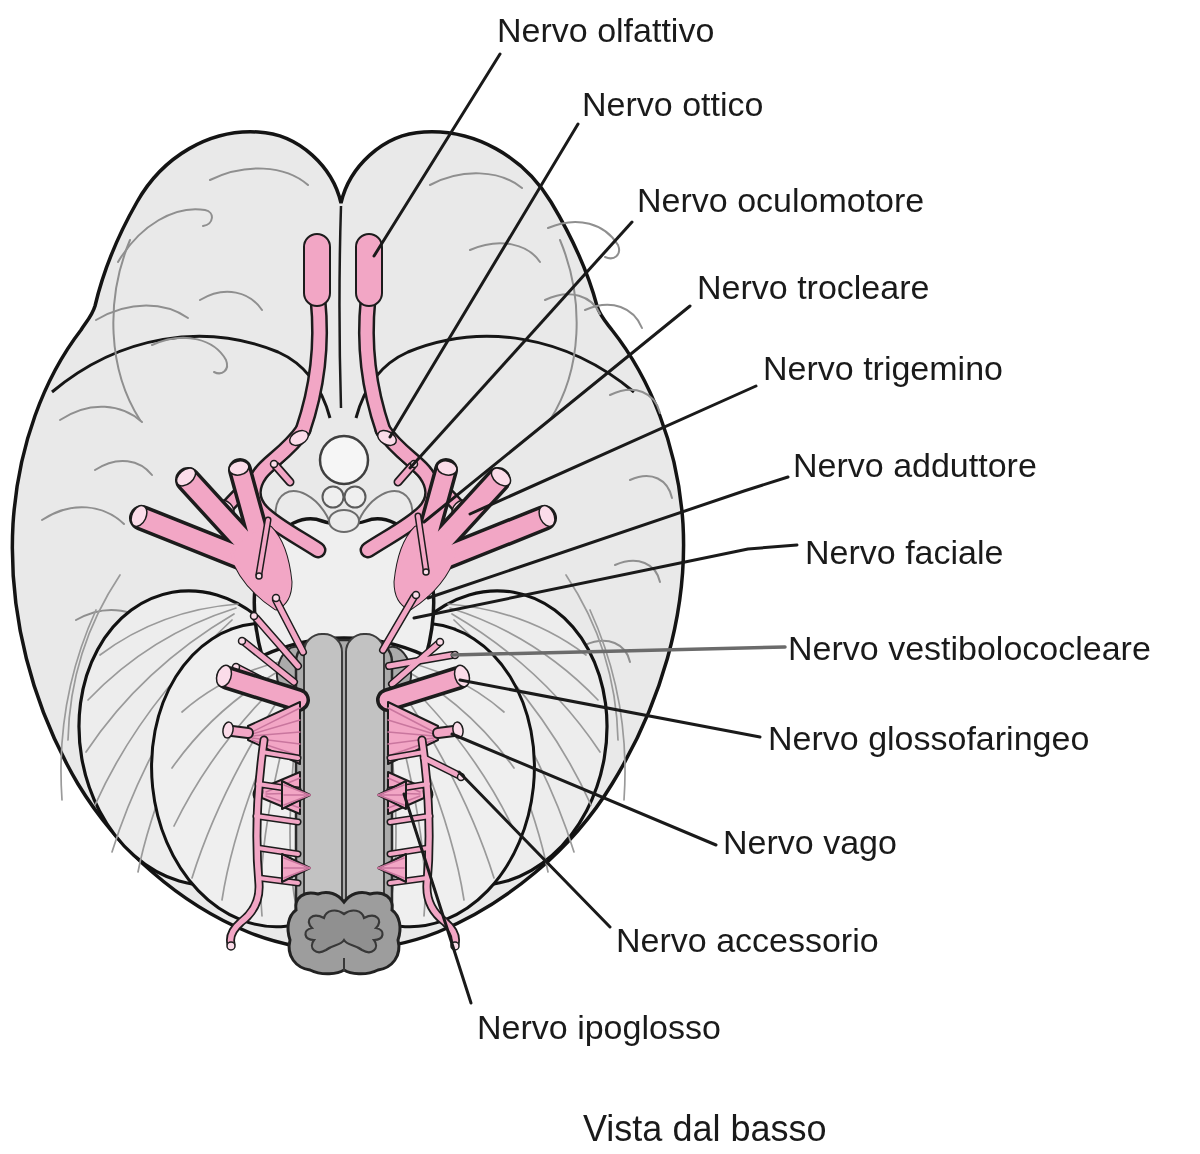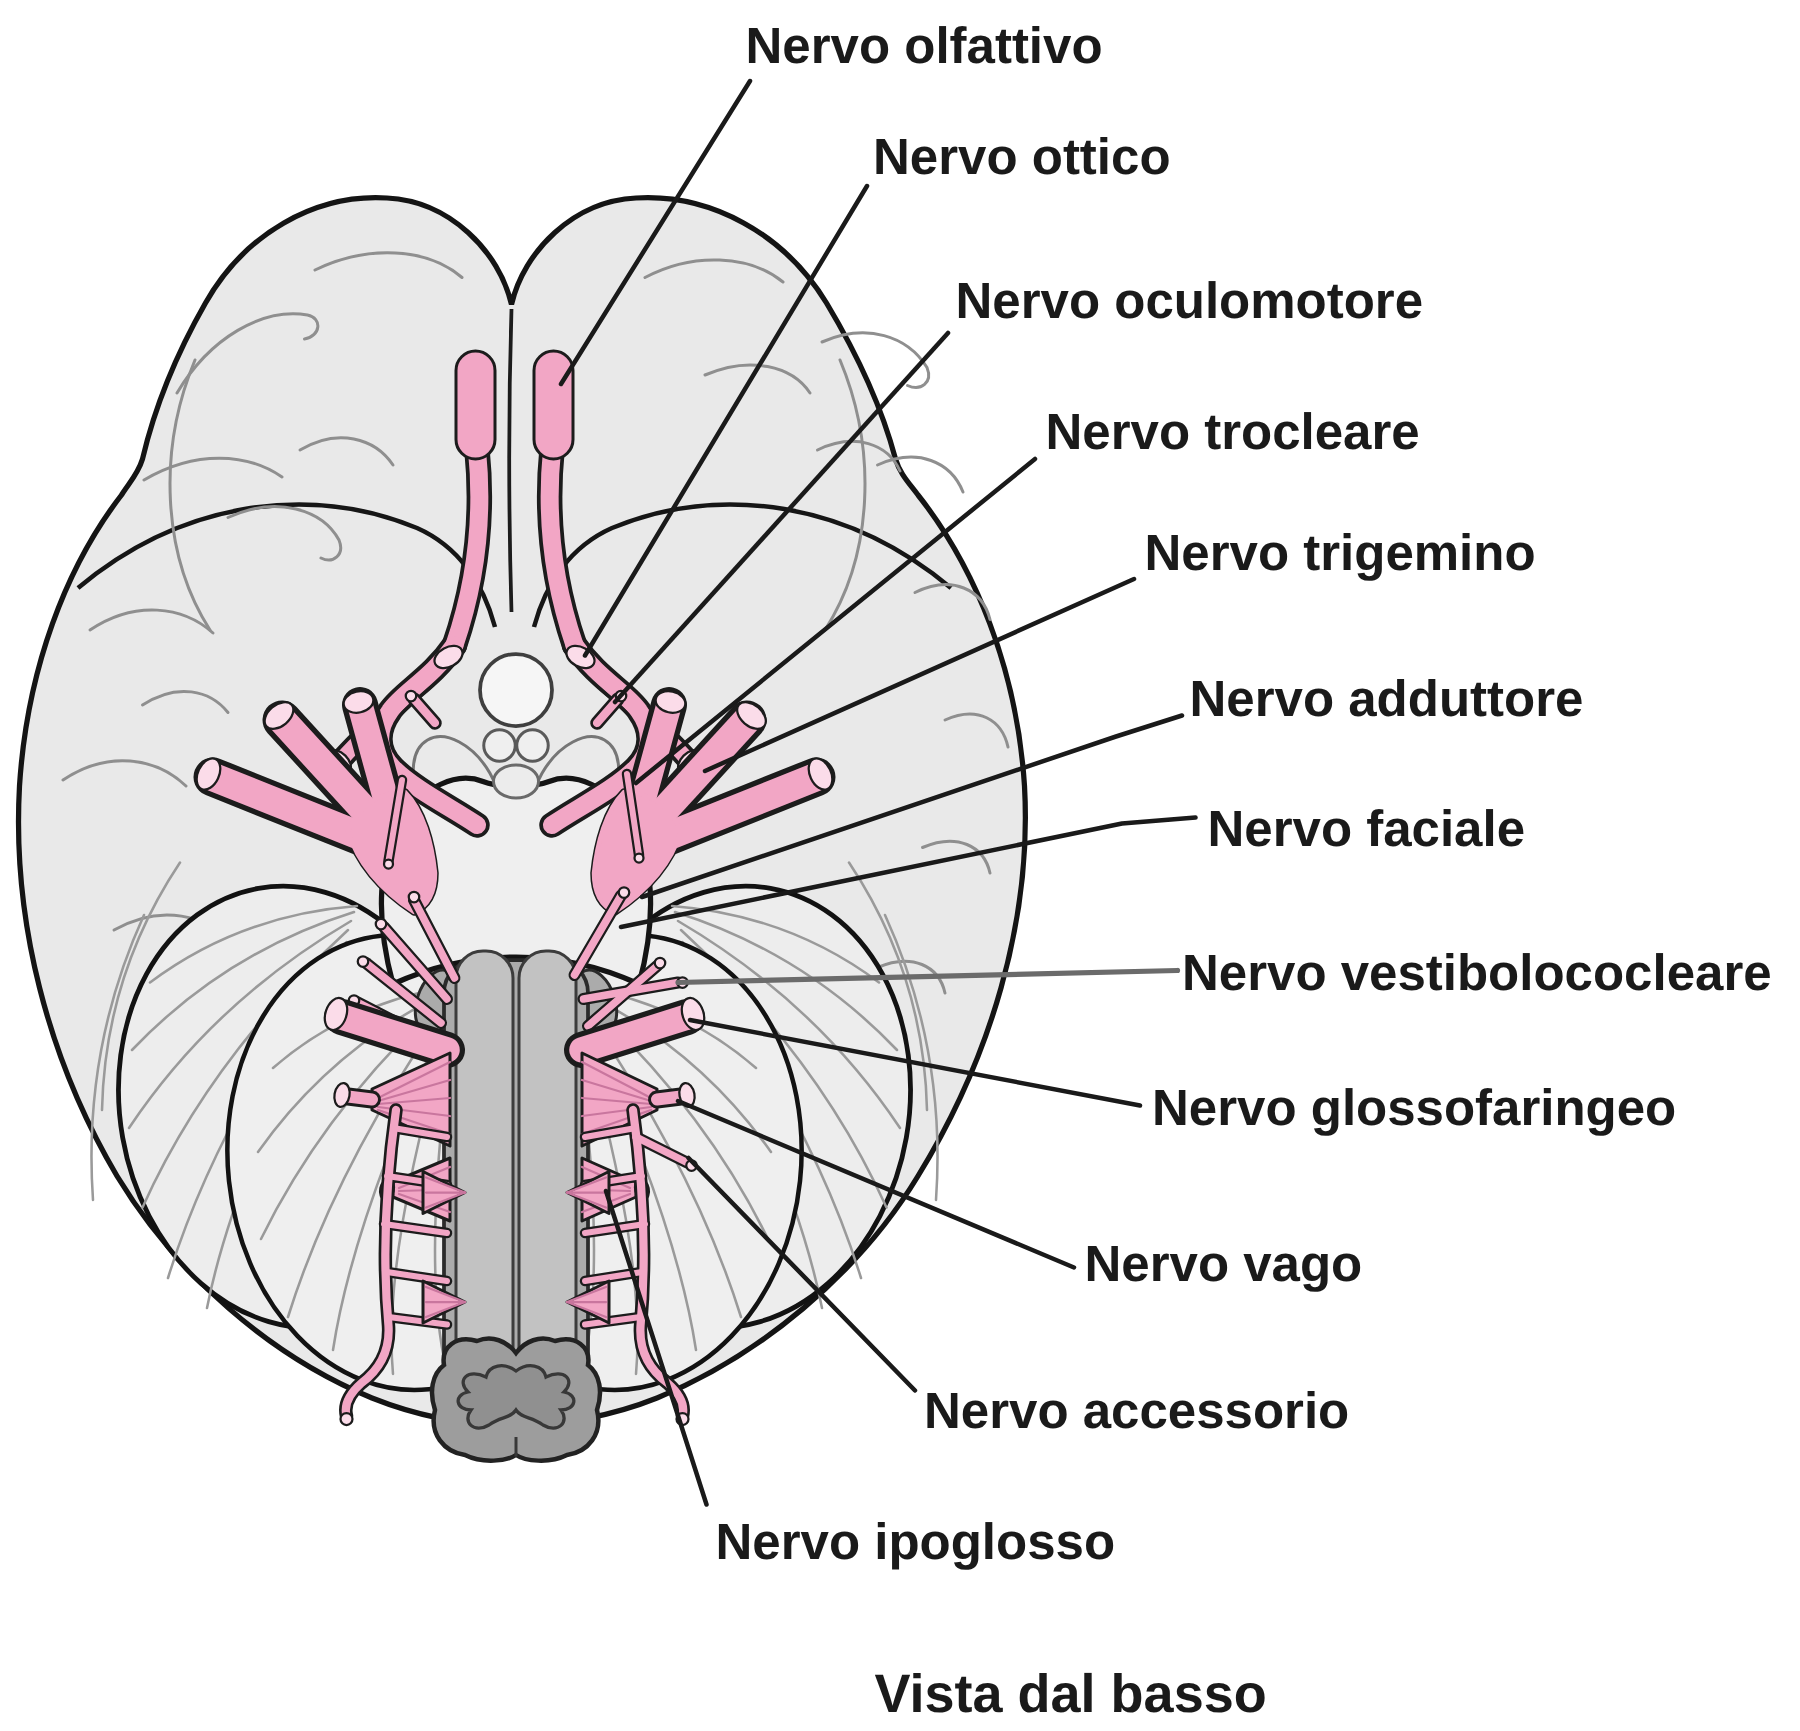--- a/index.html
+++ b/index.html
@@ -1,19 +1,18 @@
 <!DOCTYPE html>
 <html><head>
 <meta charset="utf-8">
 <style>
   html,body { margin:0; padding:0; background:#ffffff; }
   .canvas {
     position:relative; width:1200px; height:1154px; background:#ffffff;
     font-family:"Liberation Sans", sans-serif;
-    font-weight:bold;
   }
   svg { display:block; }
   .lbl  { font-family:"Liberation Sans", sans-serif; font-size:34px; fill:#1a1a1a; }
   .capt { font-family:"Liberation Sans", sans-serif; font-size:36px; fill:#1a1a1a; }
   .sulcus { stroke:#8f8f8f; stroke-width:2; fill:none; stroke-linecap:round; }
   .ring   { stroke:#9a9a9a; stroke-width:1.7; fill:none; stroke-linecap:round; }
   .leader { stroke:#1a1a1a; stroke-width:3; fill:none; stroke-linecap:round; stroke-linejoin:round; }
   .leader-gray { stroke:#6b6b6b; stroke-width:3.5; fill:none; stroke-linecap:round; }
   .darkpass { stroke:#1c1c1c; fill:none; stroke-linecap:round; stroke-linejoin:round; }
   .pinkpass { stroke:#F2A6C5; fill:none; stroke-linecap:round; stroke-linejoin:round; }

